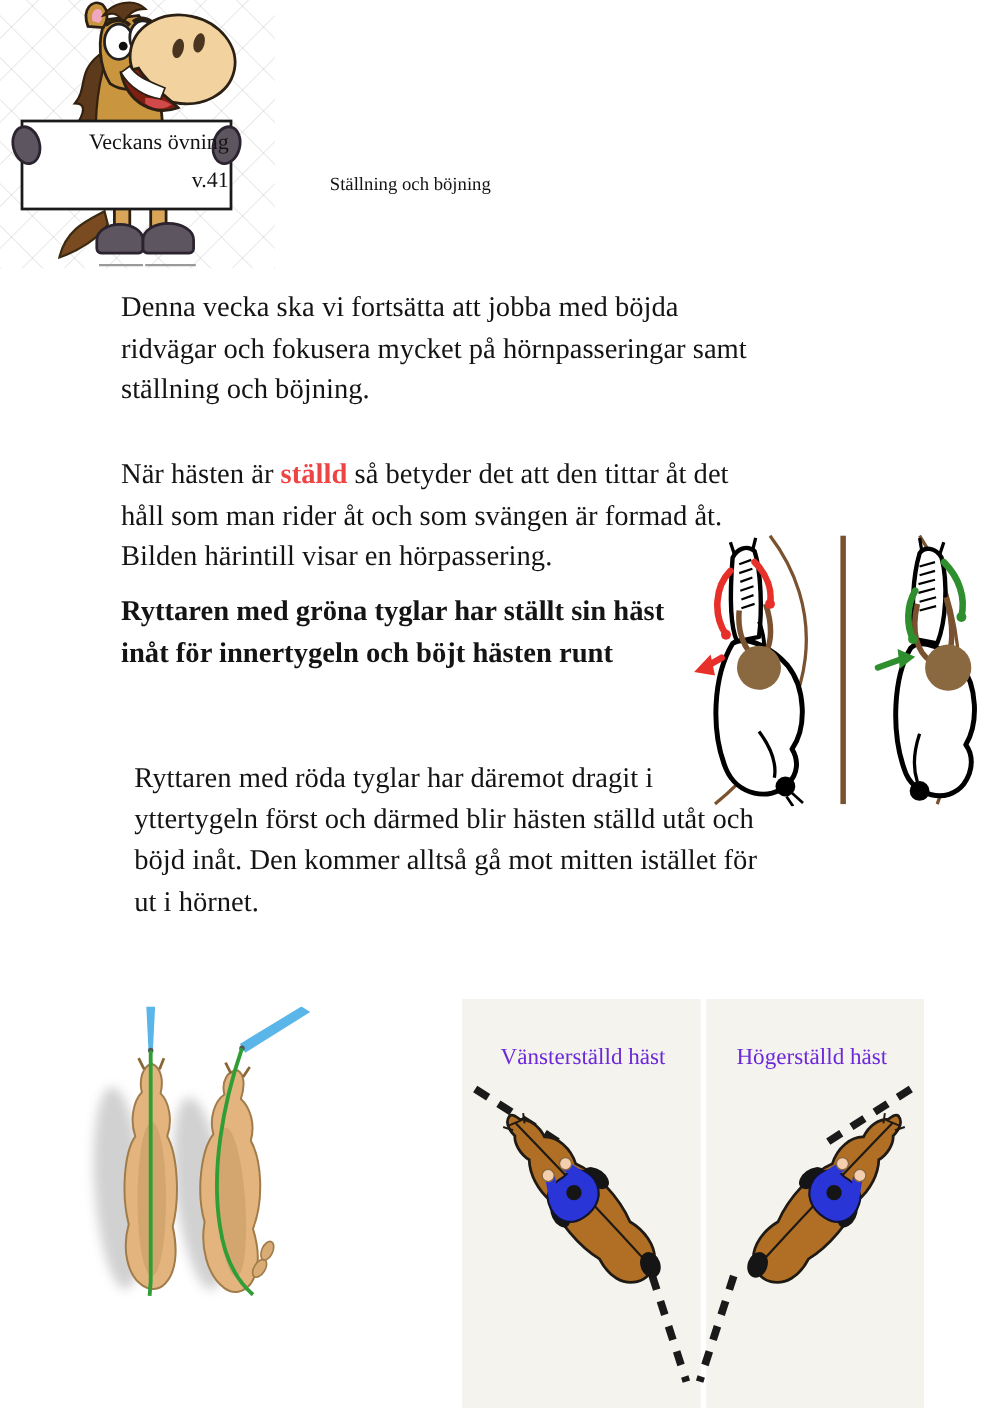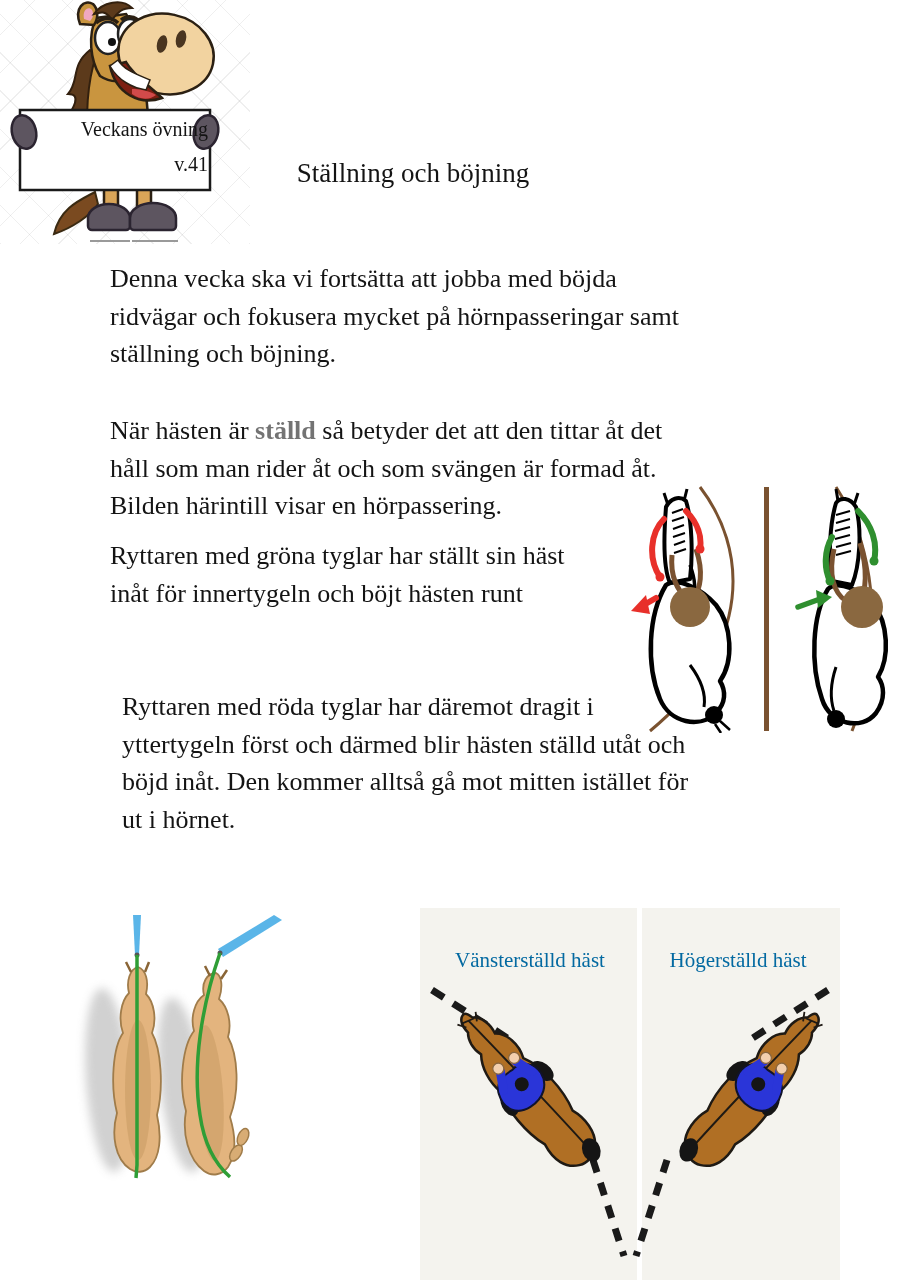--- a/index.html
+++ b/index.html
@@ -4,29 +4,29 @@
 <style>
   html,body{margin:0;padding:0;background:#fff;}
   .page{position:relative;width:905px;height:1280px;background:#ffffff;overflow:hidden;
         font-family:"Liberation Serif",serif;color:#141414;}
   .abs{position:absolute;}
   .wm{left:0;top:0;width:250px;height:244px;
       background-image:
         repeating-linear-gradient(45deg, rgba(130,130,130,.13) 0 1px, transparent 1px 27px),
         repeating-linear-gradient(-45deg, rgba(130,130,130,.13) 0 1px, transparent 1px 27px);}
   .body-text{font-size:26px;line-height:37.6px;}
-  .title{left:0;top:158px;width:746px;text-align:center;font-size:27px;padding-left:40px;}
+  .title{left:0;top:158px;width:746px;text-align:center;font-size:17px;}
   .p1{left:110px;top:260px;width:700px;}
   .p2{left:110px;top:412px;width:700px;}
-  .p3{left:110px;top:537px;width:620px;}
+  .p3{left:110px;top:537px;width:620px;font-weight:bold;}
   .p4{left:110px;top:688px;width:700px;margin-left:12px;}
   .centerblock{left:165px;top:839px;width:740px;text-align:center;}
-  .term-blue{color:#737373;font-weight:bold;}
+  .term-blue{color:#ef4444;font-weight:bold;}
   .sign-line{left:22px;width:186px;text-align:right;font-size:20px;}
-  .fig-label{top:948px;width:220px;text-align:center;font-size:21px;color:#0369a1;}
+  .fig-label{top:948px;width:220px;text-align:center;font-size:21px;color:#6d28d9;}
   svg{display:block;}
 </style>
 </head>
 <body>
 
 <div class="page">
 
   <div class="abs wm"></div>
 
   <svg class="abs" style="left:0;top:0" width="240" height="244" viewBox="0 0 240 244">

